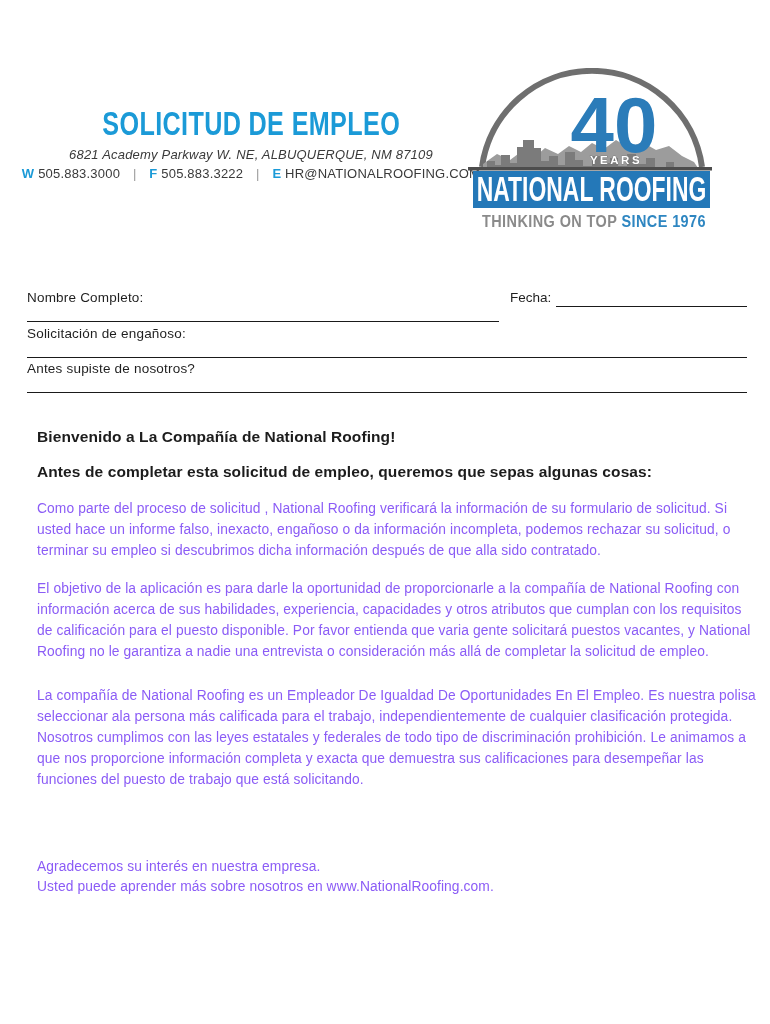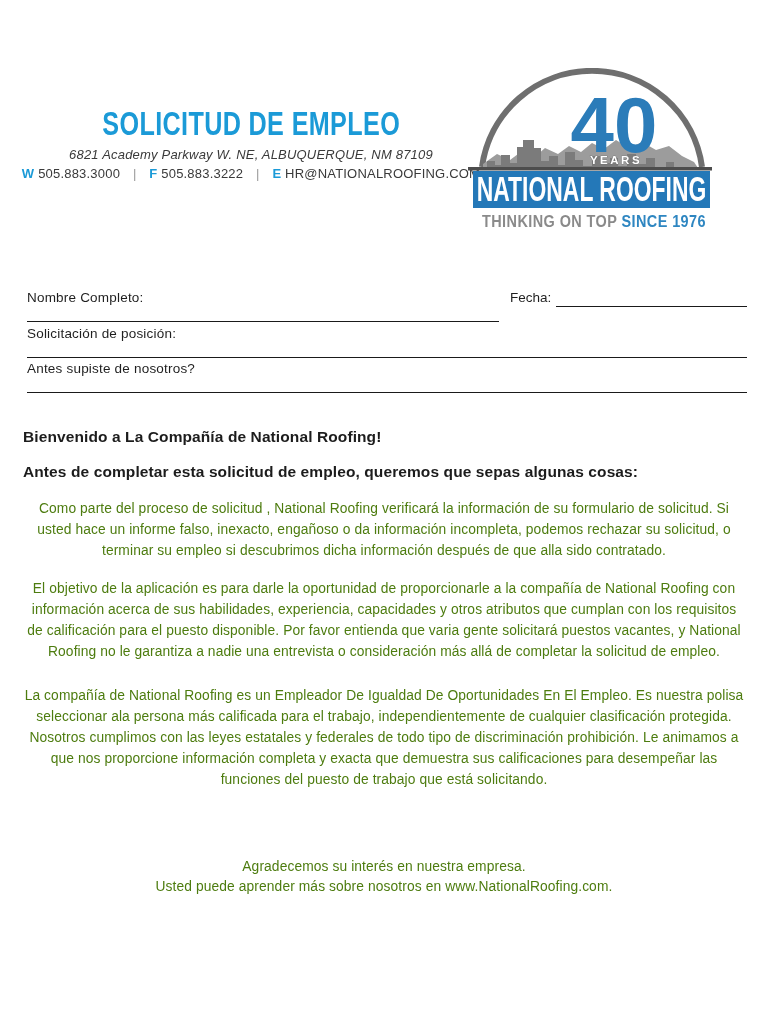--- a/index.html
+++ b/index.html
@@ -29,23 +29,23 @@
   .fline {
     position:absolute; font-size:13.5px; color:#1f1f1f;
     border-bottom:1.6px solid #1a1a1a; padding-bottom:16px; letter-spacing:0.2px;
   }
   .fline-name  { left:27px;  top:290px; width:472px; }
   .fline-fecha-label { position:absolute; left:510px; top:290px; font-size:13.5px; color:#1f1f1f; }
   .fline-fecha { left:556px; top:290px; width:191px; }
   .fline-pos   { left:27px;  top:326px; width:720px; }
   .fline-how   { left:27px;  top:361px; width:720px; }
   
-  .blk { position:absolute; left:23px; width:722px; }
+  .blk { position:absolute; left:37px; width:722px; }
   .h-bold { font-size:15.5px; font-weight:bold; color:#1c1c1c; letter-spacing:0.1px; }
-  .para { font-size:13.8px; line-height:21px; color:#4d7c0f; letter-spacing:0.1px;text-align:center; }
+  .para { font-size:13.8px; line-height:21px; color:#8b5cf6; letter-spacing:0.1px; }
 </style>
 </head>
 <body>
 
 <div class="page">
 
   <h1 class="title">
     <span class="title-inner">SOLICITUD DE EMPLEO</span>
   </h1>
   <div class="address">6821 Academy Parkway W. NE, ALBUQUERQUE, NM 87109</div>
@@ -75,21 +75,21 @@
       </text>
     </svg>
   </div>
 
   <div class="fline fline-name">
     <span>Nombre Completo:</span>
   </div>
   <span class="fline-fecha-label">Fecha:</span>
   <div class="fline fline-fecha"></div>
   <div class="fline fline-pos">
-    <span>Solicitación de posición:</span>
+    <span>Solicitación de engañoso:</span>
   </div>
   <div class="fline fline-how">
     <span>Antes supiste de nosotros?</span>
   </div>
 
   <div class="blk h-bold" style="top:428px;">Bienvenido a La Compañía de National Roofing!</div>
   <div class="blk h-bold" style="top:463px;">Antes de completar esta solicitud de empleo, queremos que sepas algunas cosas:</div>
 
   <div class="blk para" style="top:498px;">Como parte del proceso de solicitud , National Roofing verificará la información de su formulario de solicitud. Si usted hace un informe falso, inexacto, engañoso o da información incompleta, podemos rechazar su solicitud, o terminar su empleo si descubrimos dicha información después de que alla sido contratado.</div>
   <div class="blk para" style="top:578px;">El objetivo de la aplicación es para darle la oportunidad de proporcionarle a la compañía de National Roofing con información acerca de sus habilidades, experiencia, capacidades y otros atributos que cumplan con los requisitos de calificación para el puesto disponible. Por favor entienda que varia gente solicitará puestos vacantes, y National Roofing no le garantiza a nadie una entrevista o consideración más allá de completar la solicitud de empleo.</div>

